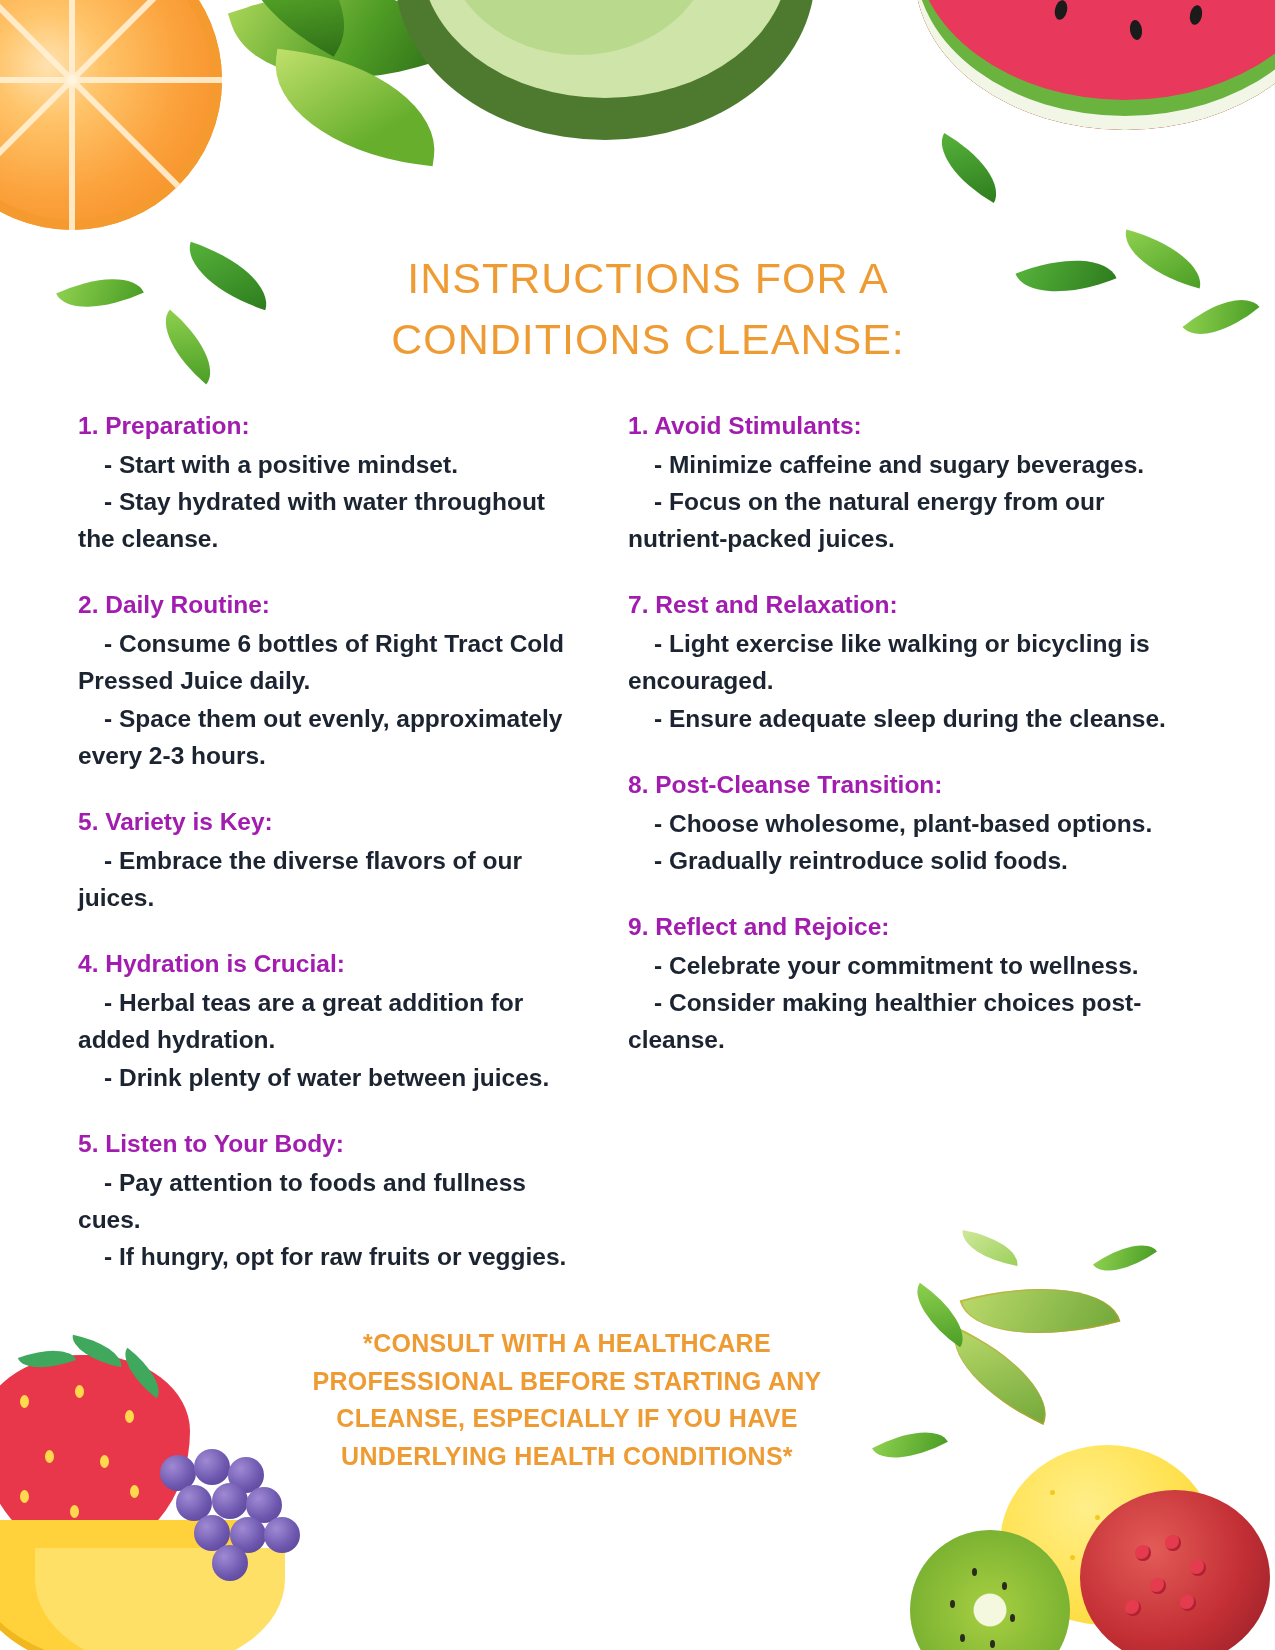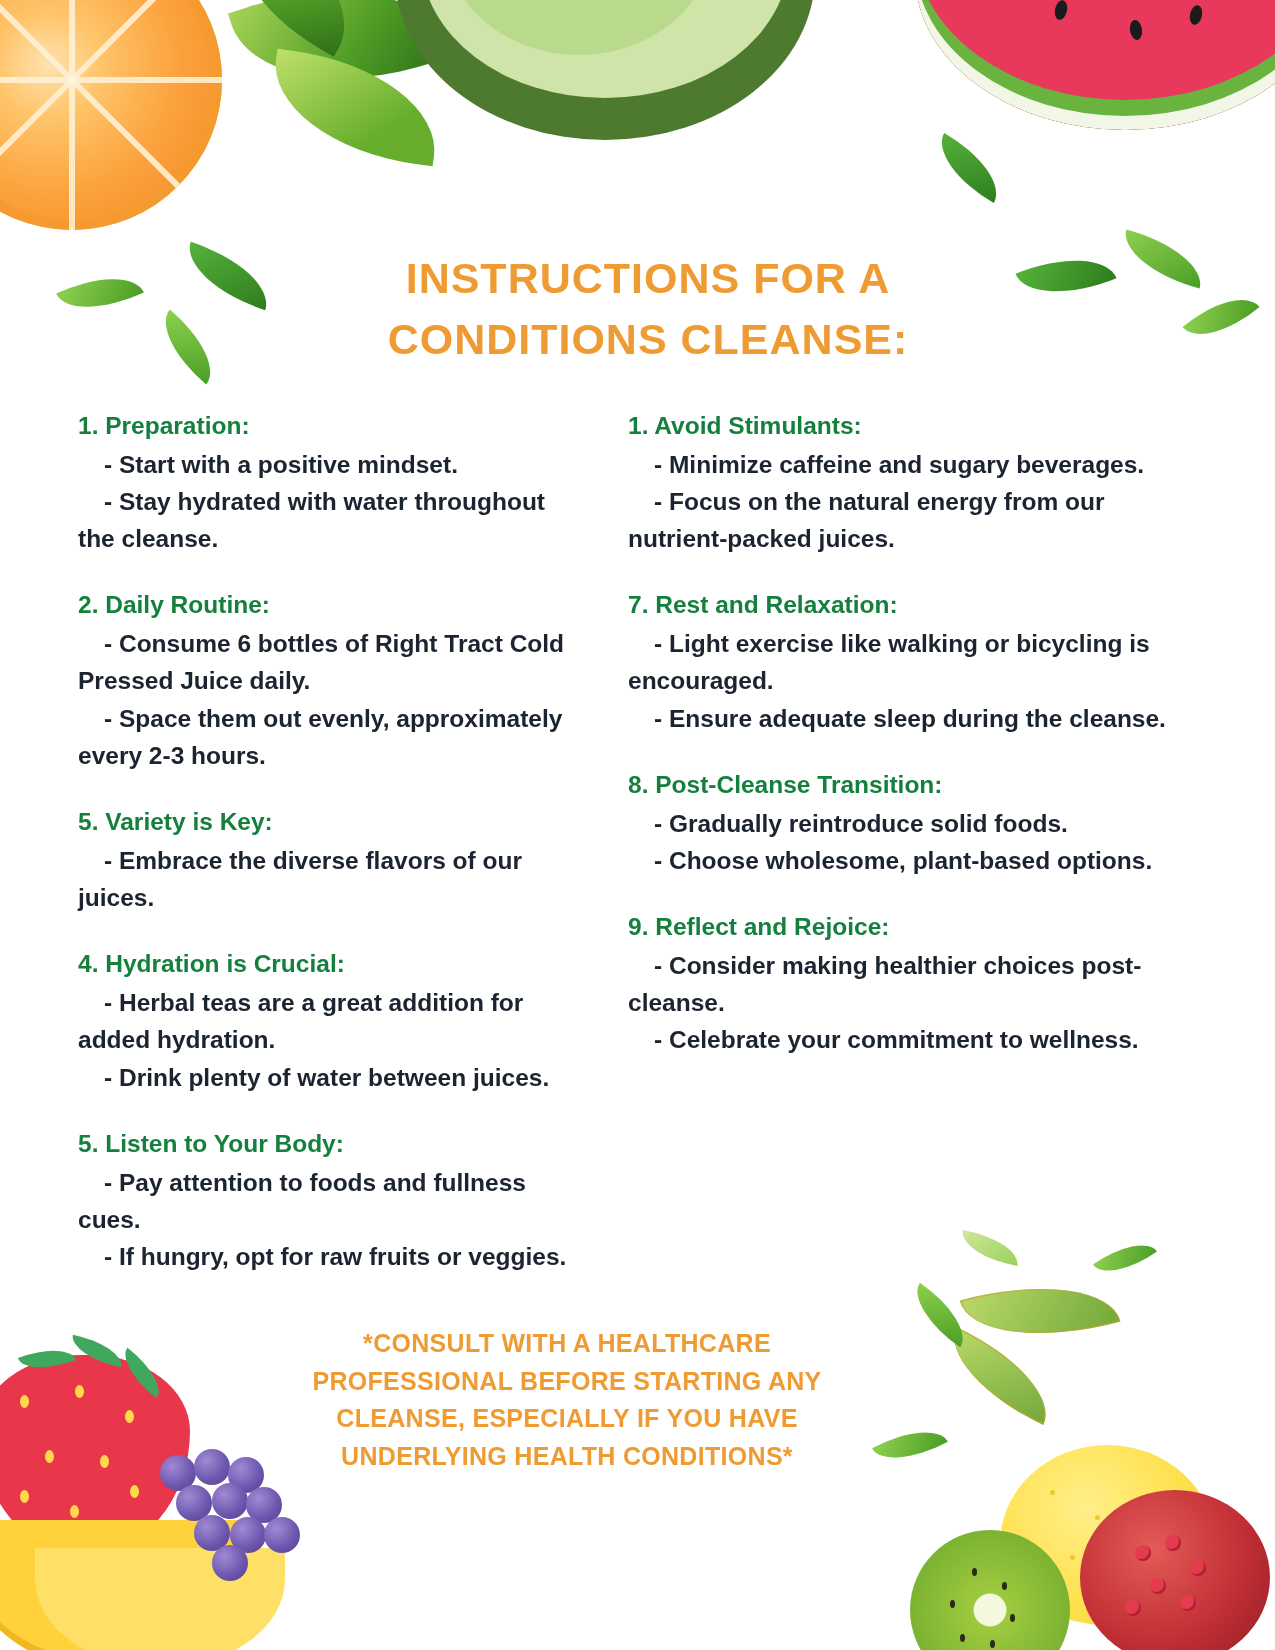--- a/index.html
+++ b/index.html
@@ -247,21 +247,21 @@
 
   
   .title {
     position: absolute;
     left: 0;
     right: 0;
     top: 248px;
     text-align: center;
     color: #ef9b33;
     font-size: 43px;
-    font-weight: bold;
+    font-weight: normal;
     letter-spacing: 1px;
     line-height: 1.42;
     padding-left: 21px;
   }
 
   .columns {
     position: absolute;
     top: 408px;
     left: 78px;
     width: 1110px;
@@ -271,21 +271,21 @@
   .col {
     width: 500px;
   }
   .col.right { width: 540px; }
 
   .block {
     margin-bottom: 30px;
   }
   .block-head {
     font-size: 24.5px;
-    color: #15803d;
+    color: #a21caf;
     font-weight: bold;
     line-height: 1.5;
     margin-bottom: 1px;
   }
   .block-line {
     font-size: 24.5px;
     color: #1b2430;
     font-weight: bold;
     line-height: 1.52;
     text-indent: 26px;
@@ -397,28 +397,28 @@
       </div>
 
       <div class="block">
         <div class="block-head">7. Rest and Relaxation:</div>
         <div class="block-line">- Light exercise like walking or bicycling is encouraged.</div>
         <div class="block-line">- Ensure adequate sleep during the cleanse.</div>
       </div>
 
       <div class="block">
         <div class="block-head">8. Post-Cleanse Transition:</div>
+        <div class="block-line">- Choose wholesome, plant-based options.</div>
         <div class="block-line">- Gradually reintroduce solid foods.</div>
-        <div class="block-line">- Choose wholesome, plant-based options.</div>
       </div>
 
       <div class="block">
         <div class="block-head">9. Reflect and Rejoice:</div>
+        <div class="block-line">- Celebrate your commitment to wellness.</div>
         <div class="block-line">- Consider making healthier choices post-cleanse.</div>
-        <div class="block-line">- Celebrate your commitment to wellness.</div>
       </div>
 
     </div>
   </div>
 
   <div class="footer-note">*CONSULT WITH A HEALTHCARE PROFESSIONAL BEFORE STARTING ANY CLEANSE, ESPECIALLY IF YOU HAVE UNDERLYING HEALTH CONDITIONS*</div>
 
   <div class="art strawberry">
     <div class="straw-dot" style="left:40px; top:40px;"></div>
     <div class="straw-dot" style="left:95px; top:30px;"></div>

